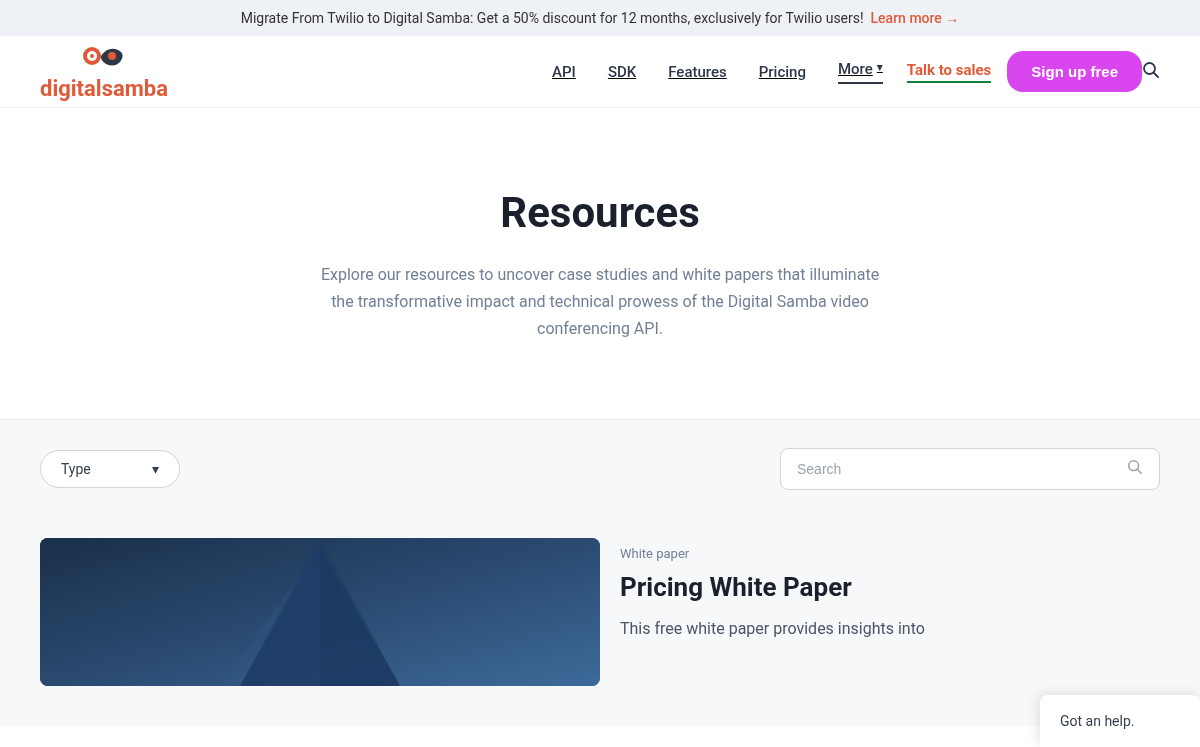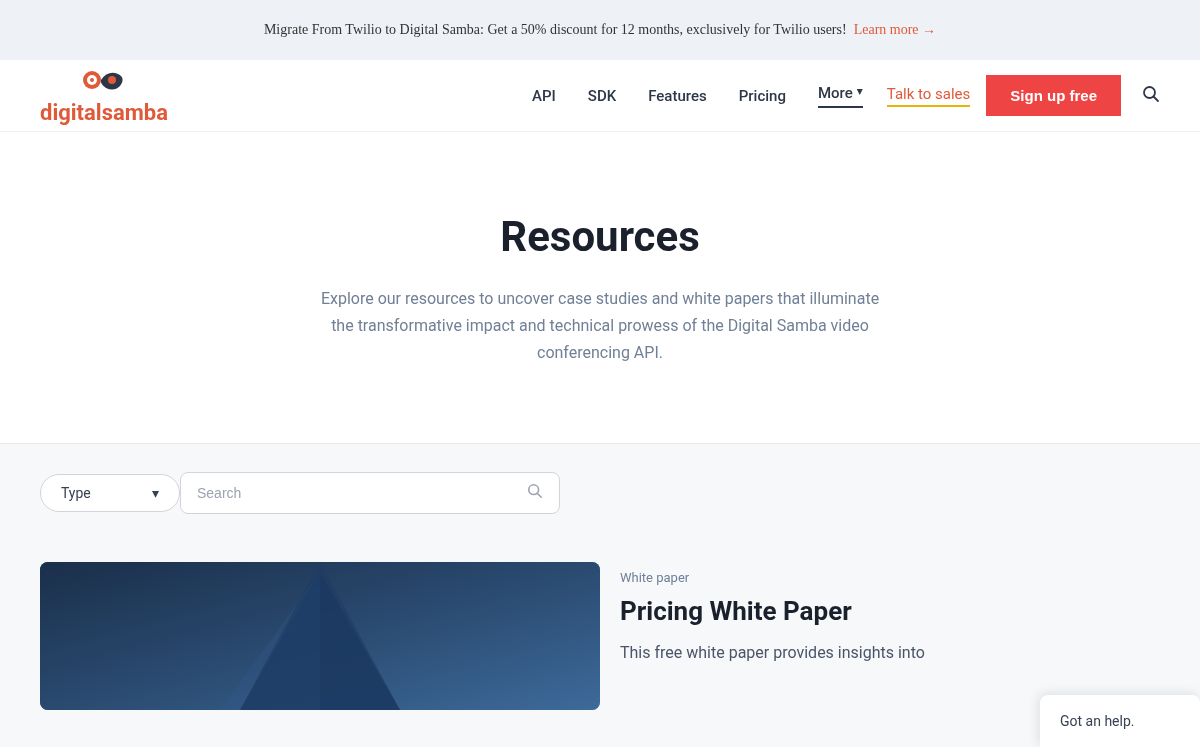--- a/index.html
+++ b/index.html
@@ -2,24 +2,23 @@
 <html><head>
   <meta charset="utf-8">
   <style>
     * { margin: 0; padding: 0; box-sizing: border-box; }
     body { font-family: -apple-system, BlinkMacSystemFont, 'Segoe UI', Roboto, sans-serif; background: #fff; width: 1200px; overflow-x: hidden; }
 
     
     .banner {
       background: #eef2f7;
       text-align: center;
-      padding: 22px 20px;
+      padding: 10px 20px;
       font-size: 14px;
       color: #333;
-      font-family: Liberation Serif, serif;
     }
     .banner a {
       color: #e05a3a;
       text-decoration: none;
       font-weight: 500;
     }
 
     
     .navbar {
       display: flex;
@@ -45,20 +44,21 @@
       font-size: 22px;
       font-weight: 700;
       color: #2d3748;
     }
     .logo-text span { color: #e05a3a; }
     .nav-links {
       display: flex;
       align-items: center;
       gap: 32px;
       margin-right: 24px;
+      text-decoration: underline;
     }
     .nav-links a {
       text-decoration: none;
       color: #2d3748;
       font-size: 15px;
       font-weight: 500;
     }
     .nav-more {
       display: flex;
       align-items: flex-start;
@@ -68,35 +68,35 @@
       font-weight: 500;
       color: #2d3748;
       position: relative;
       padding-bottom: 4px;
       border-bottom: 2px solid #2d3748;
     }
     .talk-sales {
       text-decoration: none;
       color: #e05a3a;
       font-size: 15px;
-      font-weight: 400;
+      font-weight: 700;
       margin-right: 16px;
-      border-bottom: 2px solid #eab308;
+      border-bottom: 2px solid #15803d;
       padding-bottom: 2px;
     }
     .signup-btn {
-      background: #ef4444;
+      background: #d946ef;
       color: #fff;
       border: none;
       padding: 12px 24px;
-      border-radius: 0;
+      border-radius: 16px;
       font-size: 15px;
       font-weight: 600;
       cursor: pointer;
-      margin-right: 21px;
+      margin-right: 0;
     }
     .search-icon-nav {
       cursor: pointer;
       color: #2d3748;
       font-size: 18px;
     }
 
     
     .hero {
       text-align: center;
@@ -116,21 +116,21 @@
       margin: 16px auto;
       line-height: 1.7;
     }
 
     
     .filter-section {
       background: #f7f8fa;
       padding: 28px 40px;
       display: flex;
       align-items: center;
-      justify-content: flex-start;
+      justify-content: space-between;
       border-top: 1px solid #e8eaed;
     }
     .type-dropdown {
       display: flex;
       align-items: center;
       gap: 8px;
       background: #fff;
       border: 1.5px solid #d1d5db;
       border-radius: 24px;
       padding: 10px 20px;

